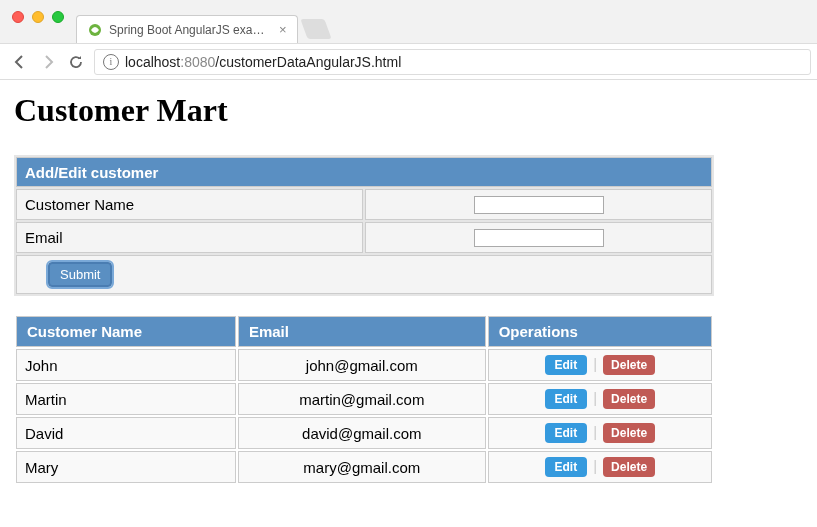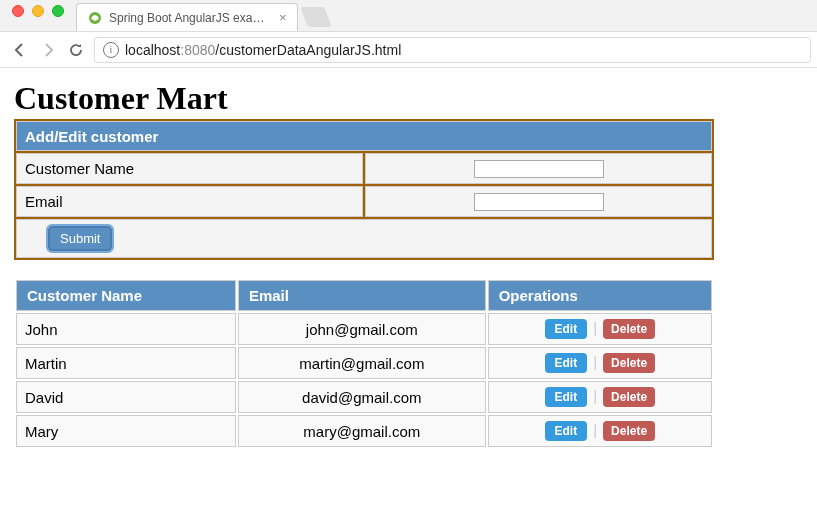--- a/index.html
+++ b/index.html
@@ -1,19 +1,19 @@
 <!DOCTYPE html>
 <html><head>
   <meta charset="utf-8">
   <style>
     * { box-sizing: border-box; margin: 0; padding: 0; }
     body { font-family: -apple-system, Helvetica, Arial, sans-serif; background: #fff; width: 817px; height: 527px; overflow: hidden; }
 
     
-    .chrome-bar { background: #f2f2f2; height: 32px; display: flex; align-items: flex-end; border-bottom: 1px solid #ddd; text-align: right; }
+    .chrome-bar { background: #f2f2f2; height: 44px; display: flex; align-items: flex-end; border-bottom: 1px solid #ddd; text-align: right; }
     .traffic-lights { display: flex; gap: 8px; padding: 0 12px 10px 12px; align-self: center; }
     .tl { width: 12px; height: 12px; border-radius: 50%; }
     .tl-red { background: #ff5f57; border: 0.5px solid #e2463f; }
     .tl-yellow { background: #ffbd2e; border: 0.5px solid #e0a528; }
     .tl-green { background: #28c940; border: 0.5px solid #1aab29; }
     .tab { background: #fff; border: 1px solid #ccc; border-bottom: none; border-radius: 4px 4px 0 0; height: 28px; display: flex; align-items: center; padding: 0 10px; max-width: 240px; font-size: 12px; color: #555; position: relative; }
     .tab .favicon { width: 16px; height: 16px; margin-right: 6px; display:flex; align-items:center; justify-content:center;}
     .tab .close { margin-left: 10px; color: #888; font-size: 13px; }
     .tab-title { white-space: nowrap; overflow: hidden; text-overflow: ellipsis; max-width: 160px; }
     .new-tab { width: 24px; height: 20px; background: #ddd; margin: 0 8px 4px 6px; transform: skewX(20deg); border-radius: 3px; }
@@ -22,24 +22,24 @@
     .nav-btn { width: 28px; height: 28px; display: flex; align-items: center; justify-content: center; color: #888; font-size: 18px; }
     .nav-btn.enabled { color: #555; }
     .url-box { flex: 1; border: 1px solid #ddd; border-radius: 3px; height: 26px; display: flex; align-items: center; padding: 0 8px; font-size: 14px; color: #333; margin-left: 4px; }
     .info-icon { width: 16px; height: 16px; border: 1.5px solid #777; border-radius: 50%; display: flex; align-items: center; justify-content: center; font-size: 10px; color: #777; margin-right: 6px; font-family: serif; }
     .url-host { color: #222; }
     .url-port { color: #888; }
     .url-path { color: #222; }
 
     
     .page { padding: 12px 14px; }
-    h1 { font-family: "Times New Roman", serif; font-size: 32px; font-weight: bold; margin-bottom: 2px; }
+    h1 { font-family: "Times New Roman", serif; font-size: 32px; font-weight: bold; margin-bottom: 26px; }
 
     .panel-header { background: #5a8fc2; color: #fff; font-weight: bold; padding: 6px 10px; border: 1px solid #ccc; }
-    .form-table { border-collapse: separate; border-spacing: 2px; width: 700px; background: #a16207; }
+    .form-table { border-collapse: separate; border-spacing: 2px; width: 700px; background: #e5e5e5; }
     .form-table td { border: 1px solid #ccc; padding: 5px 8px; background: #f4f4f4; font-size: 15px; height: 30px; }
     .form-table td.label-cell { width: 50%; text-align: left; }
     .form-table td.input-cell { width: 50%; text-align: center; }
     .form-table input[type=text] { width: 130px; border: 1px solid #aaa; height: 18px; padding: 1px 3px; font-size: 12px; }
     .submit-row td { padding: 6px; }
     .btn-submit { background: #5a8fc2; color: #fff; border: 2px solid #4a7db2; outline: 2px solid #7aa9d8; border-radius: 4px; padding: 3px 10px; font-size: 13px; cursor: pointer; margin-left: 25px; }
 
     .spacer { height: 18px; }
 
     .data-table { border-collapse: separate; border-spacing: 2px; width: 700px; background: #fff; }

